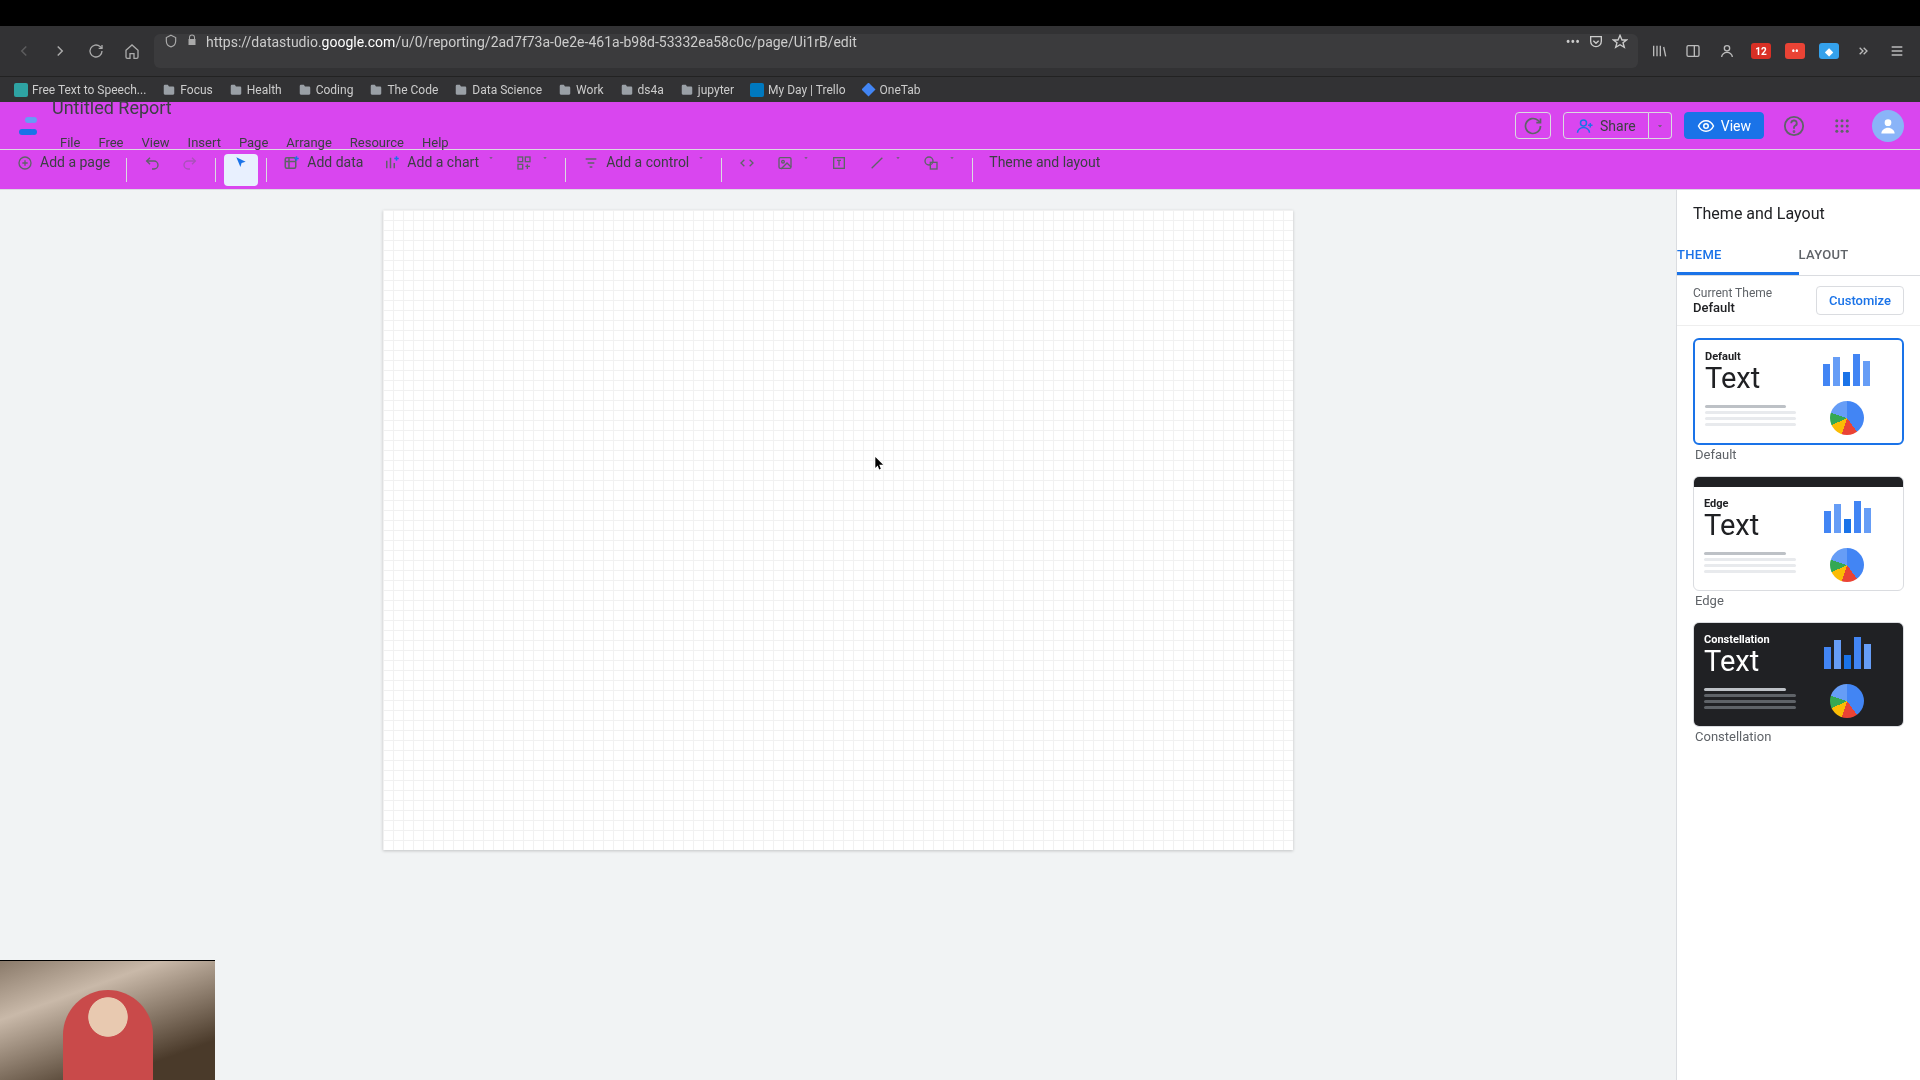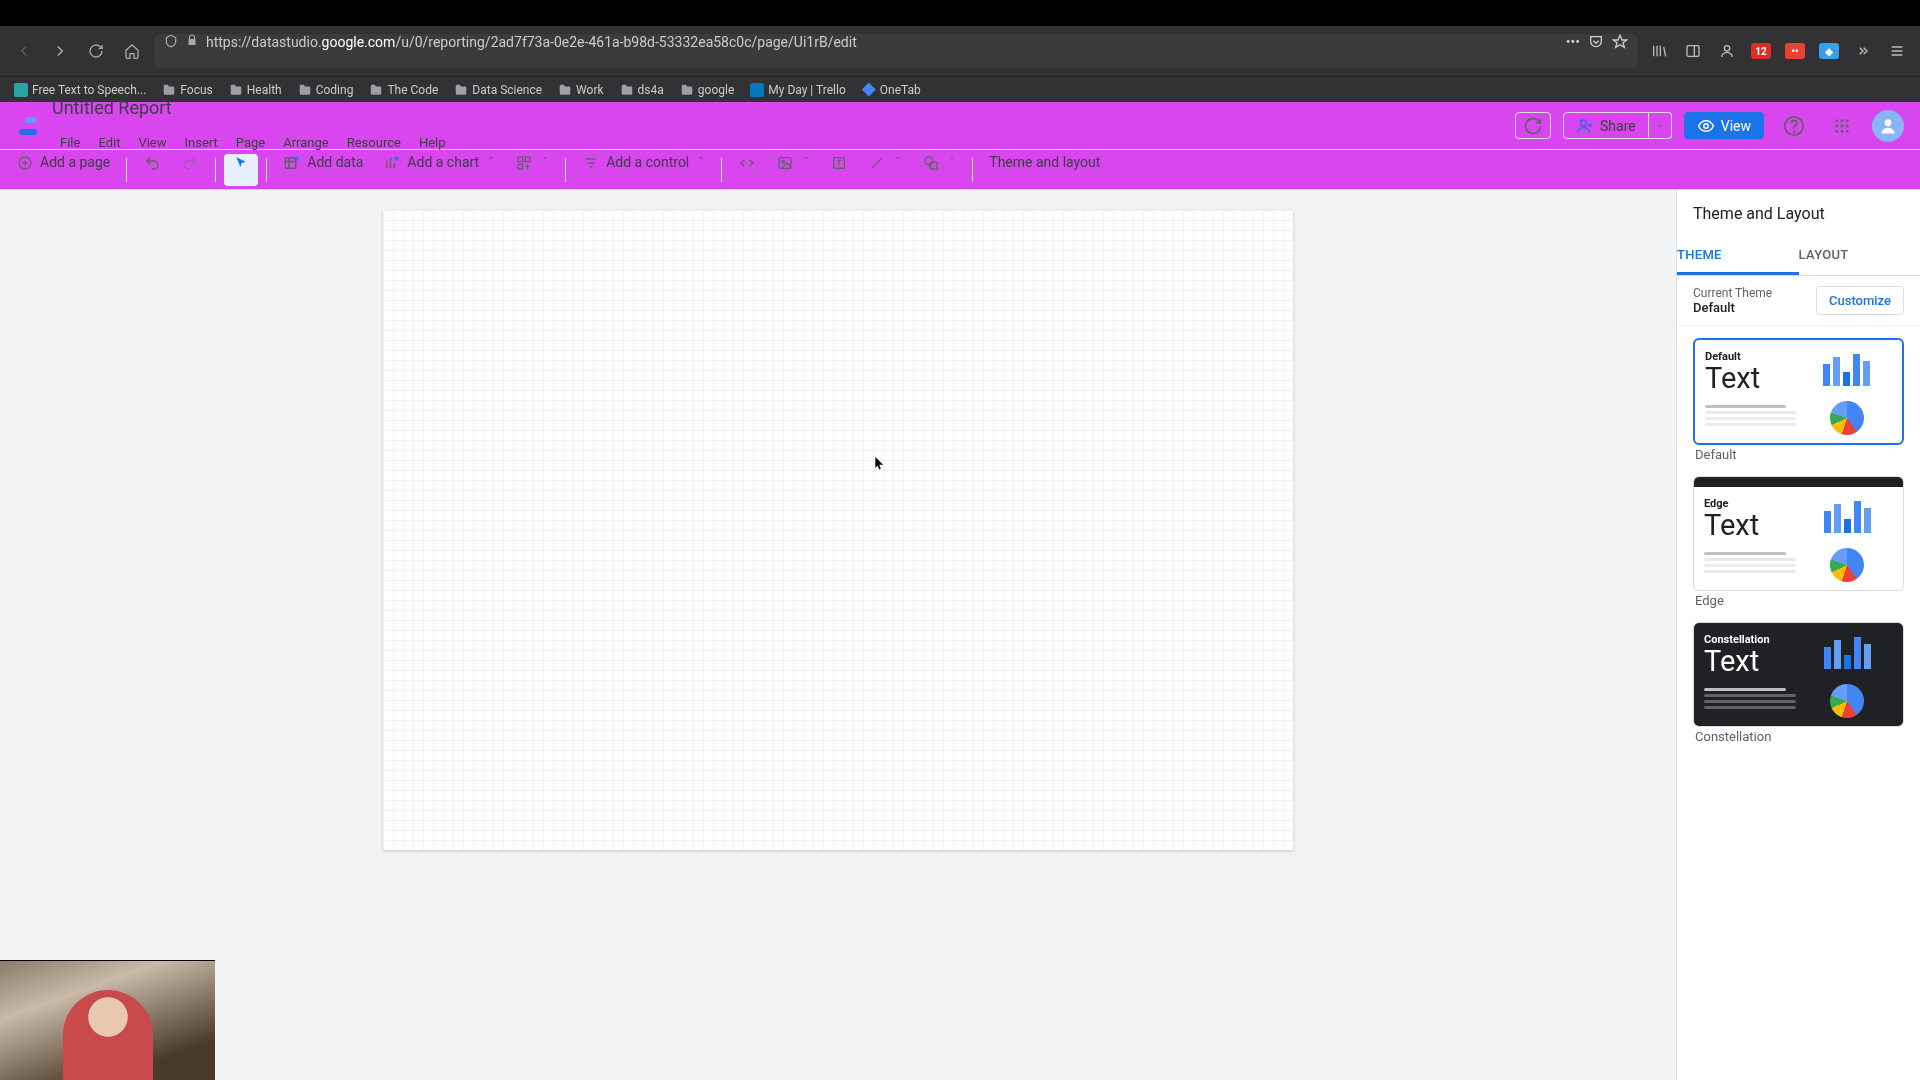--- a/index.html
+++ b/index.html
@@ -241,21 +241,21 @@
     <div class="bm">
       <svg class="fld" viewBox="0 0 24 24">
         <path d="M3 5a2 2 0 0 1 2-2h5l2 3h7a2 2 0 0 1 2 2v10a2 2 0 0 1-2 2H5a2 2 0 0 1-2-2z"></path>
       </svg>
       <span>ds4a</span>
     </div>
     <div class="bm">
       <svg class="fld" viewBox="0 0 24 24">
         <path d="M3 5a2 2 0 0 1 2-2h5l2 3h7a2 2 0 0 1 2 2v10a2 2 0 0 1-2 2H5a2 2 0 0 1-2-2z"></path>
       </svg>
-      <span>google</span>
+      <span>jupyter</span>
     </div>
     <div class="bm">
       <span style="width:14px;height:14px;background:#0079bf;border-radius:2px;display:inline-block"></span>
       <span>My Day | Trello</span>
     </div>
     <div class="bm">
       <span style="width:14px;height:14px;background:#4285f4;border-radius:2px;display:inline-block;clip-path:polygon(50% 0,100% 50%,50% 100%,0 50%)"></span>
       <span>OneTab</span>
     </div>
   </div>
@@ -268,21 +268,21 @@
           <circle cx="18" cy="6" r="3" fill="#669df6"></circle>
           <circle cx="18" cy="18" r="3" fill="#1a73e8"></circle>
           <rect x="3" y="15" width="15" height="6" rx="3" fill="#1a73e8"></rect>
           <rect x="9" y="3" width="9" height="6" rx="3" fill="#669df6"></rect>
         </svg>
     </span>
     <div class="title-area">
       <div class="report-title">Untitled Report</div>
       <div class="menus" id="menus">
           <span class="menu-item">File</span>
-          <span class="menu-item">Edit</span>
+          <span class="menu-item">Free</span>
           <span class="menu-item">View</span>
           <span class="menu-item">Insert</span>
           <span class="menu-item">Page</span>
           <span class="menu-item">Arrange</span>
           <span class="menu-item">Resource</span>
           <span class="menu-item">Help</span>
         </div>
     </div>
     <div class="spacer"></div>
     <div class="hdr-btn icon-only">

